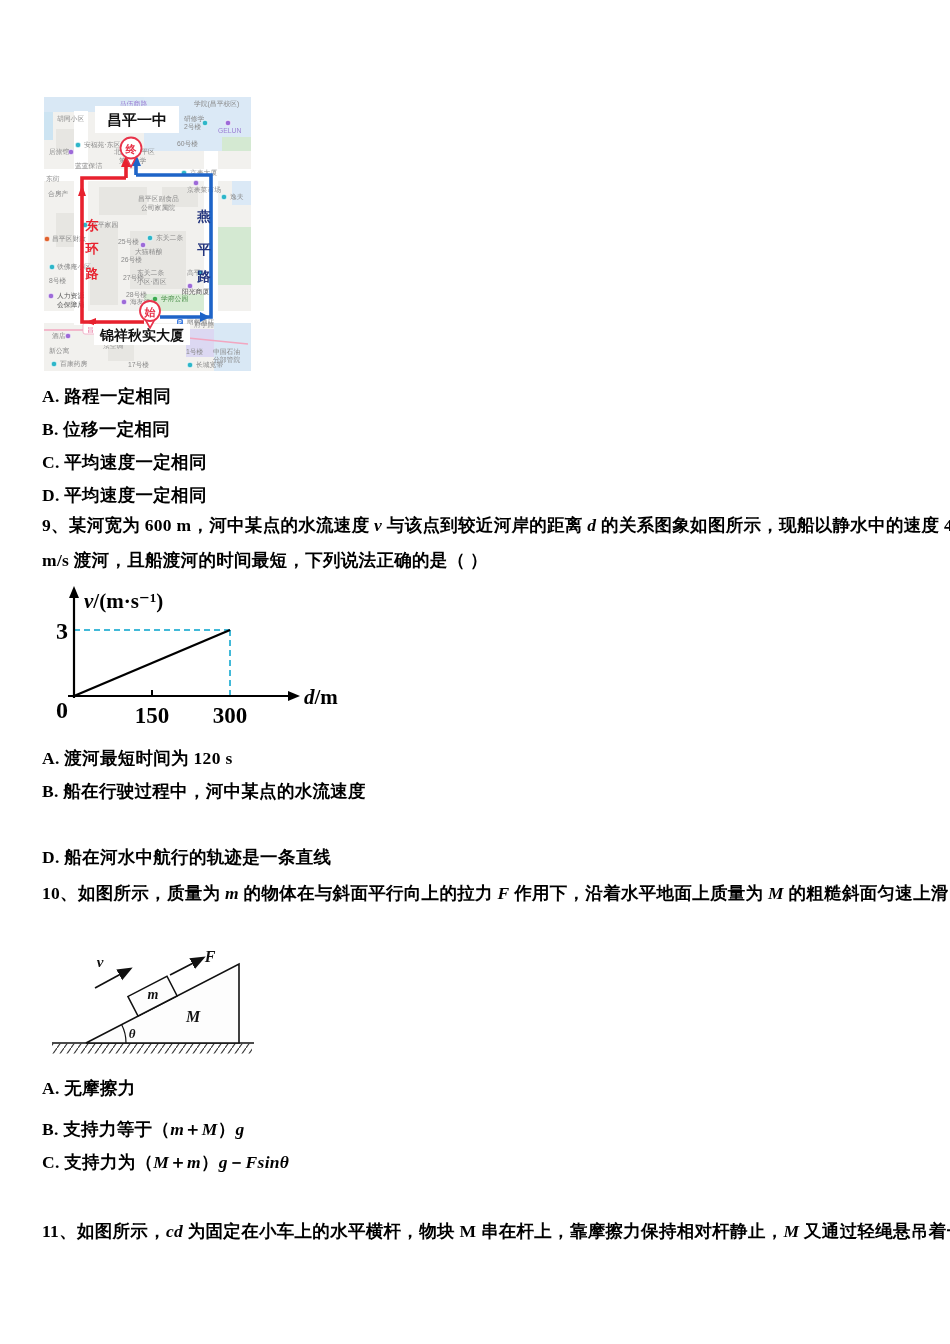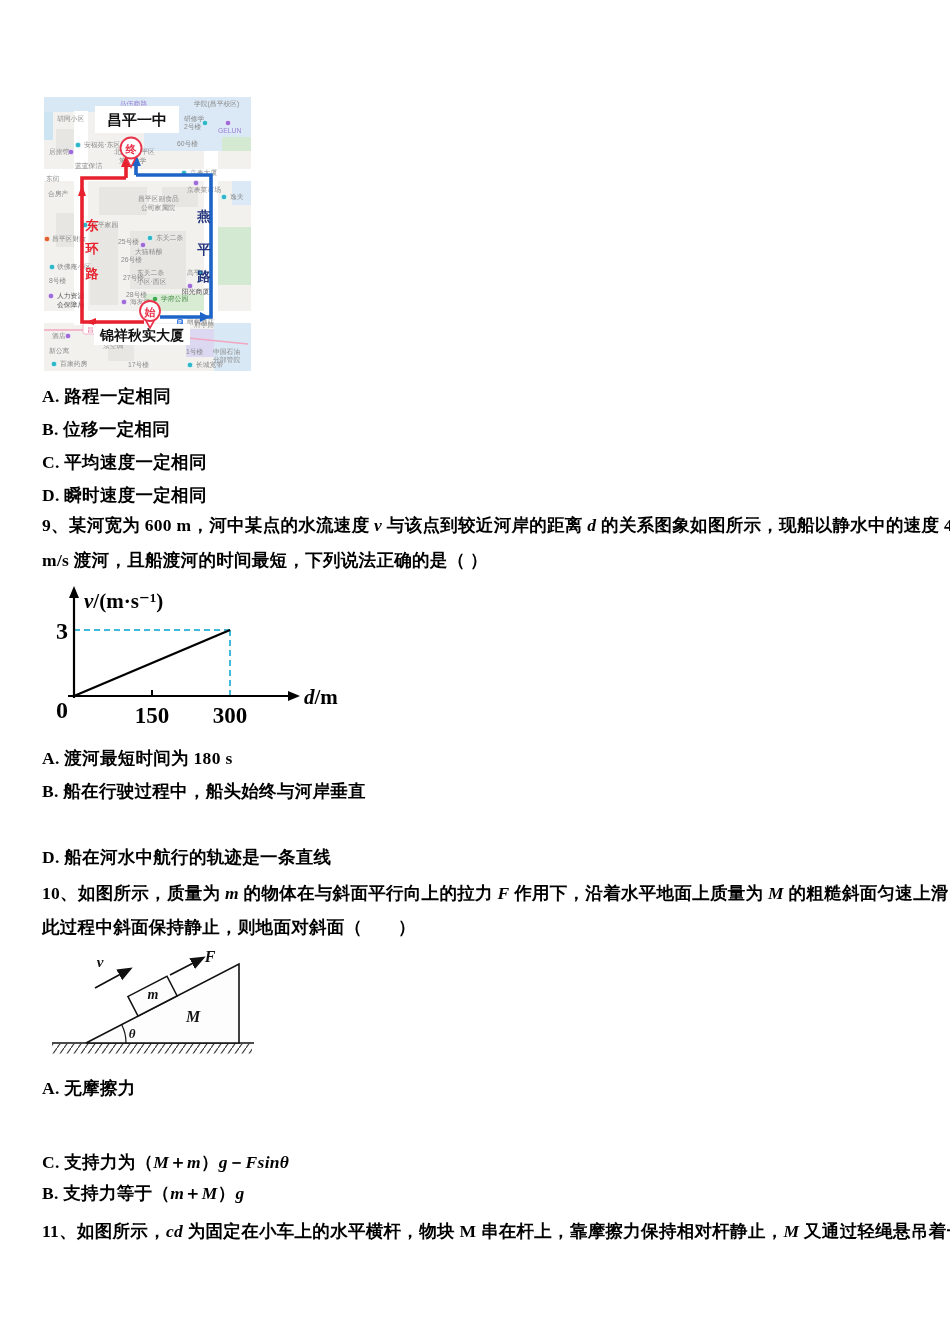--- a/index.html
+++ b/index.html
@@ -180,21 +180,21 @@
     <g>
       <path d="M101 222 L106 231 L111 222 Z" fill="#ffffff" stroke="#e8334a" stroke-width="1.6"></path>
       <circle cx="106" cy="214" r="10" fill="#ffffff" stroke="#e8334a" stroke-width="1.8"></circle>
       <text x="106" y="218.5" text-anchor="middle" font-size="11" font-weight="bold" fill="#e8334a" class="mapfont">始</text>
     </g>
   </svg>
 
   <div class="tline" style="top:384px">A. 路程一定相同</div>
   <div class="tline" style="top:417px">B. 位移一定相同</div>
   <div class="tline" style="top:450px">C. 平均速度一定相同</div>
-  <div class="tline" style="top:483px">D. 瞬时速度一定相同</div>
+  <div class="tline" style="top:483px">D. 平均速度一定相同</div>
 
   <div class="tline" style="top:513px"><span>9、某河宽为 600 m，河中某点的水流速度 </span><span class="it">v</span><span> 与该点到较近河岸的距离 </span><span class="it">d</span><span> 的关系图象如图所示，现船以静水中的速度 4</span></div>
   <div class="tline" style="top:548px"><span>m/s 渡河，且船渡河的时间最短，下列说法正确的是（ ）</span></div>
 
   <svg style="position:absolute;left:44px;top:582px;" width="320" height="158" viewBox="0 0 320 158">
 
     <g stroke="#41b9d8" stroke-width="2" stroke-dasharray="6 4" fill="none">
       <line x1="30" y1="48" x2="186" y2="48"></line>
       <line x1="186" y1="48" x2="186" y2="114"></line>
     </g>
@@ -216,26 +216,25 @@
       <text x="186" y="141" text-anchor="middle" font-size="23">300</text>
       <text x="40" y="26" font-size="21">
         <tspan font-style="italic">v</tspan><tspan>/(m·s⁻¹)</tspan>
       </text>
       <text x="260" y="122" font-size="21">
         <tspan font-style="italic">d</tspan><tspan>/m</tspan>
       </text>
     </g>
   </svg>
 
-  <div class="tline" style="top:746px">A. 渡河最短时间为 180 s</div>
-  <div class="tline" style="top:779px">B. 船在行驶过程中，船头始终与河岸垂直</div>
+  <div class="tline" style="top:746px">A. 渡河最短时间为 120 s</div>
+  <div class="tline" style="top:779px">B. 船在行驶过程中，河中某点的水流速度</div>
   <div class="tline" style="top:845px">D. 船在河水中航行的轨迹是一条直线</div>
 
   <div class="tline" style="top:881px"><span>10、如图所示，质量为 </span><span class="it">m</span><span> 的物体在与斜面平行向上的拉力 </span><span class="it">F</span><span> 作用下，沿着水平地面上质量为 </span><span class="it">M</span><span> 的粗糙斜面匀速上滑，在</span></div>
-  <div class="tline" style="top:915px"><span>此过程中斜面保持静止，则地面对斜面（　　）</span></div>
 
   <svg style="position:absolute;left:50px;top:948px;" width="212" height="132" viewBox="0 0 212 132">
     <defs>
       <pattern id="hatch" width="7" height="10" patternUnits="userSpaceOnUse" patternTransform="rotate(0)">
         <line x1="7" y1="0" x2="0" y2="10" stroke="#333" stroke-width="1.1"></line>
       </pattern>
       <marker id="ah" viewBox="0 0 10 8" refX="8" refY="4" markerWidth="9" markerHeight="8" orient="auto">
         <path d="M0 0 L10 4 L0 8 Z" fill="#111"></path>
       </marker>
     </defs>
@@ -257,18 +256,18 @@
     <g class="serifb" font-style="italic" fill="#111">
       <text x="50" y="19" font-size="15" text-anchor="middle">v</text>
       <text x="160" y="14" font-size="16" text-anchor="middle">F</text>
       <text x="103" y="51" font-size="14" text-anchor="middle">m</text>
       <text x="143" y="74" font-size="16" text-anchor="middle">M</text>
       <text x="82" y="90" font-size="13" text-anchor="middle">θ</text>
     </g>
   </svg>
 
   <div class="tline" style="top:1076px"><span>A. 无摩擦力</span></div>
-  <div class="tline" style="top:1181px"><span>B. 支持力等于（</span><span class="it">m</span><span>＋</span><span class="it">M</span><span>）</span><span class="it">g</span></div>
+  <div class="tline" style="top:1117px"><span>B. 支持力等于（</span><span class="it">m</span><span>＋</span><span class="it">M</span><span>）</span><span class="it">g</span></div>
   <div class="tline" style="top:1150px"><span>C. 支持力为（</span><span class="it">M</span><span>＋</span><span class="it">m</span><span>）</span><span class="it">g</span><span>－</span><span class="it">Fsinθ</span></div>
 
   <div class="tline" style="top:1219px"><span>11、如图所示，</span><span class="it">cd</span><span> 为固定在小车上的水平横杆，物块 M 串在杆上，靠摩擦力保持相对杆静止，</span><span class="it">M</span><span> 又通过轻绳悬吊着一个</span></div>
 
 </div>
 
 </body></html>

